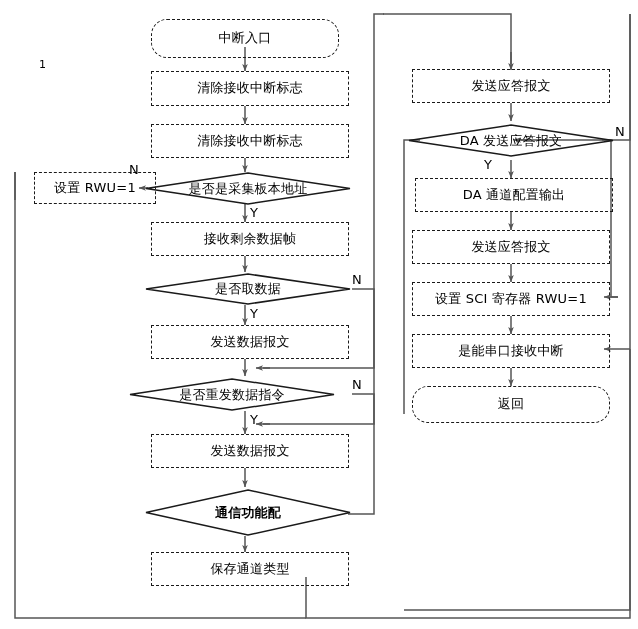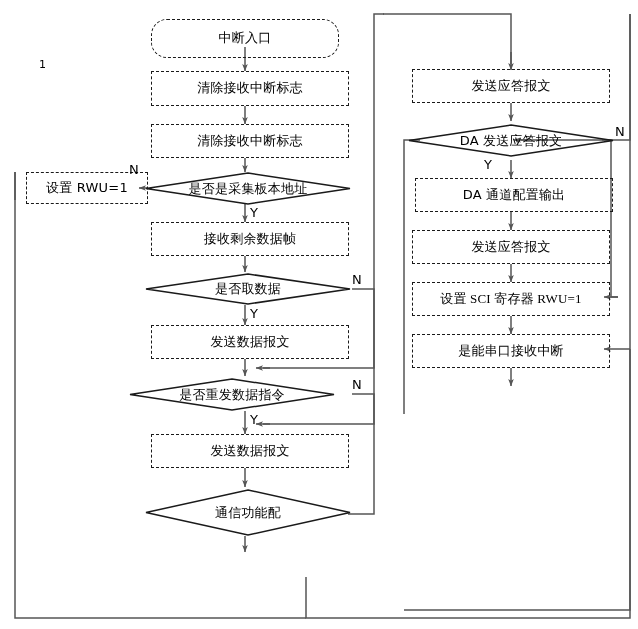--- a/index.html
+++ b/index.html
@@ -158,21 +158,21 @@
 
   <div class="node proc" style="left:151px; top:124px; width:198px; height:34px;">清除接收中断标志</div>
 
   <div class="dia-wrap" style="left:145px; top:172px; width:206px; height:33px;">
     <svg width="206" height="33" viewBox="0 0 206 33" xmlns="http://www.w3.org/2000/svg">
       <polygon points="103,1 205,16.5 103,32 1,16.5" fill="none" stroke="#1a1a1a" stroke-width="1.5"></polygon>
     </svg>
     <div class="dia-label">是否是采集板本地址</div>
   </div>
 
-  <div class="node proc" style="left:26px; top:172px; width:122px; height:32px;">设置 RWU=1</div>
+  <div class="node proc" style="left:34px; top:172px; width:122px; height:32px;">设置 RWU=1</div>
 
   <div class="node proc" style="left:151px; top:222px; width:198px; height:34px;text-align:right;">接收剩余数据帧</div>
 
   <div class="dia-wrap" style="left:145px; top:273px; width:206px; height:32px;text-decoration:underline;">
     <svg width="206" height="32" viewBox="0 0 206 32" xmlns="http://www.w3.org/2000/svg">
       <polygon points="103,1 205,16 103,31 1,16" fill="none" stroke="#1a1a1a" stroke-width="1.5"></polygon>
     </svg>
     <div class="dia-label">是否取数据</div>
   </div>
 
@@ -180,45 +180,47 @@
 
   <div class="dia-wrap" style="left:129px; top:378px; width:206px; height:33px;">
     <svg width="206" height="33" viewBox="0 0 206 33" xmlns="http://www.w3.org/2000/svg">
       <polygon points="103,1 205,16.5 103,32 1,16.5" fill="none" stroke="#1a1a1a" stroke-width="1.5"></polygon>
     </svg>
     <div class="dia-label">是否重发数据指令</div>
   </div>
 
   <div class="node proc" style="left:151px; top:434px; width:198px; height:34px;">发送数据报文</div>
 
-  <div class="dia-wrap" style="left:145px; top:489px; width:206px; height:47px;">
+  <div class="dia-wrap" style="left:145px; top:489px; width:206px; height:47px;font-weight:bold;">
     <svg width="206" height="47" viewBox="0 0 206 47" xmlns="http://www.w3.org/2000/svg">
       <polygon points="103,1 205,23.5 103,46 1,23.5" fill="none" stroke="#1a1a1a" stroke-width="1.5"></polygon>
     </svg>
     <div class="dia-label">通信功能配</div>
   </div>
 
+  <div class="node proc" style="left:151px; top:552px; width:198px; height:34px;">保存通道类型</div>
 
   <div class="node proc" style="left:412px; top:69px; width:198px; height:34px;">发送应答报文</div>
 
   <div class="dia-wrap" style="left:408px; top:124px; width:206px; height:33px;">
     <svg width="206" height="33" viewBox="0 0 206 33" xmlns="http://www.w3.org/2000/svg">
       <polygon points="103,1 205,16.5 103,32 1,16.5" fill="none" stroke="#1a1a1a" stroke-width="1.5"></polygon>
     </svg>
     <div class="dia-label">DA 发送应答报文</div>
   </div>
 
   <div class="node proc" style="left:415px; top:178px; width:198px; height:34px;">DA 通道配置输出</div>
 
   <div class="node proc" style="left:412px; top:230px; width:198px; height:34px;">发送应答报文</div>
 
-  <div class="node proc" style="left:412px; top:282px; width:198px; height:34px;font-family:Liberation Serif, serif;">设置 SCI 寄存器 RWU=1</div>
+  <div class="node proc" style="left:412px; top:282px; width:198px; height:34px;">设置 SCI 寄存器 RWU=1</div>
 
   <div class="node proc" style="left:412px; top:334px; width:198px; height:34px;">是能串口接收中断</div>
 
+  <div class="node term" style="left:412px; top:386px; width:198px; height:37px;">返回</div>
 
   <div class="edge-label" style="left:129px; top:162px;">N</div>
 
   <div class="edge-label" style="left:250px; top:205px;">Y</div>
 
   <div class="edge-label" style="left:352px; top:272px;">N</div>
 
   <div class="edge-label" style="left:250px; top:306px;">Y</div>
 
   <div class="edge-label" style="left:352px; top:377px;">N</div>

